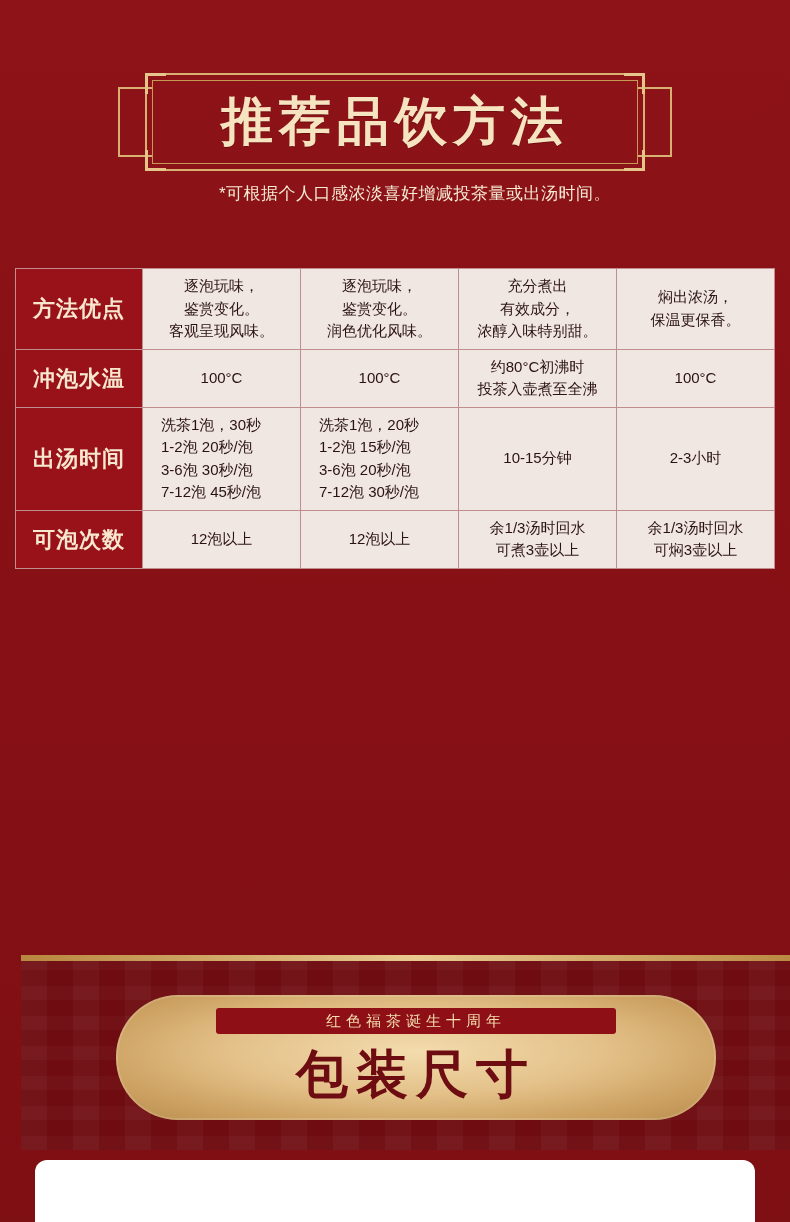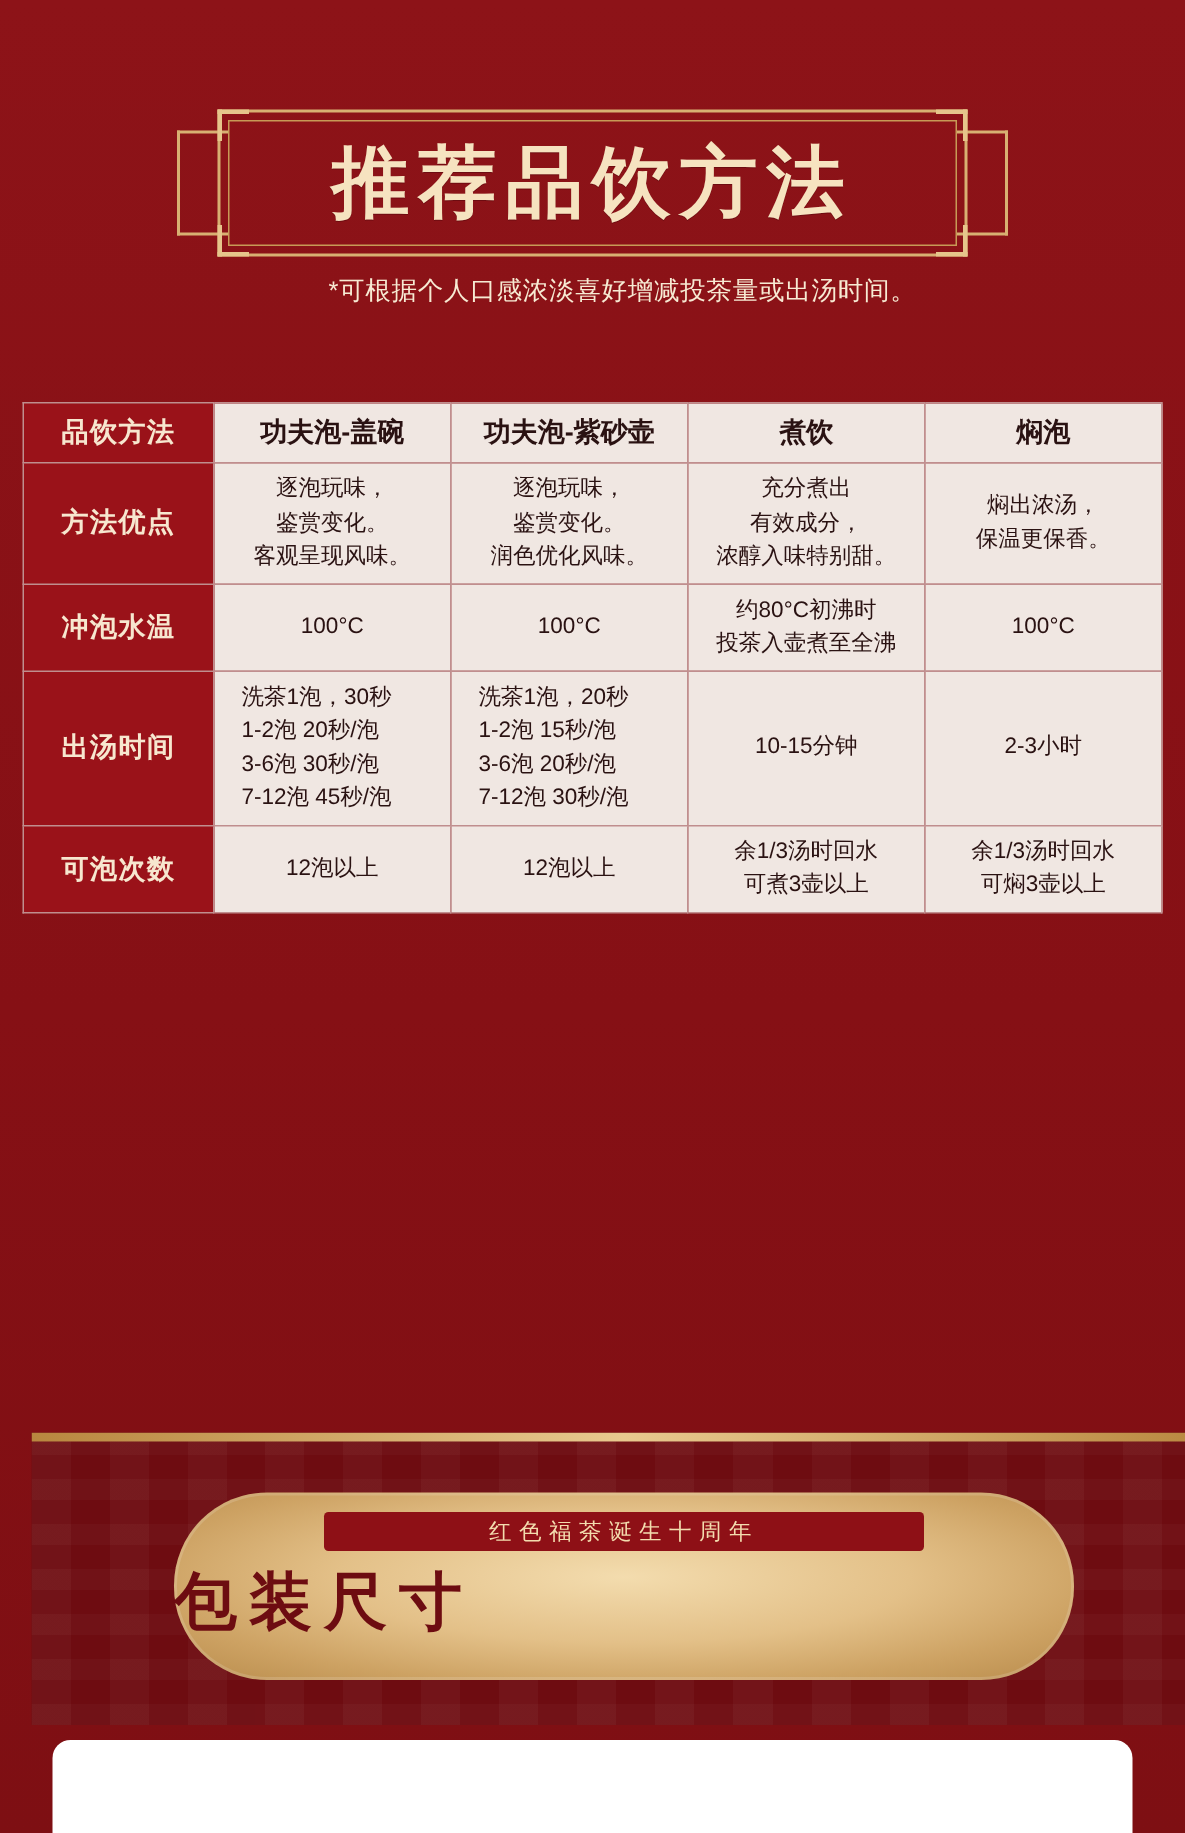--- a/index.html
+++ b/index.html
@@ -117,21 +117,21 @@
     text-align: center;
     vertical-align: middle;
     font-size: 15px;
     line-height: 1.5;
     color: #2a1212;
   }
   table.brew .rowhead {
     background: #9a1219;
     color: #f7e7cf;
     font-weight: bold;
-    font-size: 18px;
+    font-size: 22px;
     width: 118px;
     letter-spacing: 1px;
   }
   table.brew .colhead {
     background: #f0e7e2;
     font-weight: bold;
     font-size: 18px;
     color: #2a1212;
   }
   table.brew .cell {
@@ -190,24 +190,24 @@
     letter-spacing: 5px;
     display: flex;
     align-items: center;
     justify-content: center;
   }
   .band-title {
     position: absolute;
     left: 95px;
     top: 85px;
     width: 600px;
-    text-align: left;
+    text-align: center;
     font-family: "DejaVu Serif", "Liberation Serif", serif;
     font-weight: bold;
-    font-size: 42px;
+    font-size: 52px;
     letter-spacing: 8px;
     color: #6d0c11;
   }
 
   
   .bottom-card {
     position: absolute;
     left: 35px;
     top: 1160px;
     width: 720px;
@@ -231,27 +231,20 @@
       <span class="corner br"></span>
     </div>
     <div class="main-title">推荐品饮方法</div>
   </div>
 
   <div class="subtitle">*可根据个人口感浓淡喜好增减投茶量或出汤时间。</div>
 
   <div class="table-wrap">
     <table class="brew">
       <tbody>
-        <tr class="head">
-          <td class="rowhead">品饮方法</td>
-          <td class="colhead">功夫泡-盖碗</td>
-          <td class="colhead">功夫泡-紫砂壶</td>
-          <td class="colhead">煮饮</td>
-          <td class="colhead">焖泡</td>
-        </tr>
 
         <tr>
           <td class="rowhead" style="white-space:pre-line">方法优点</td>
           <td class="cell" style="white-space:pre-line">逐泡玩味，
 鉴赏变化。
 客观呈现风味。</td>
           <td class="cell" style="white-space:pre-line">逐泡玩味，
 鉴赏变化。
 润色优化风味。</td>
           <td class="cell" style="white-space:pre-line">充分煮出

